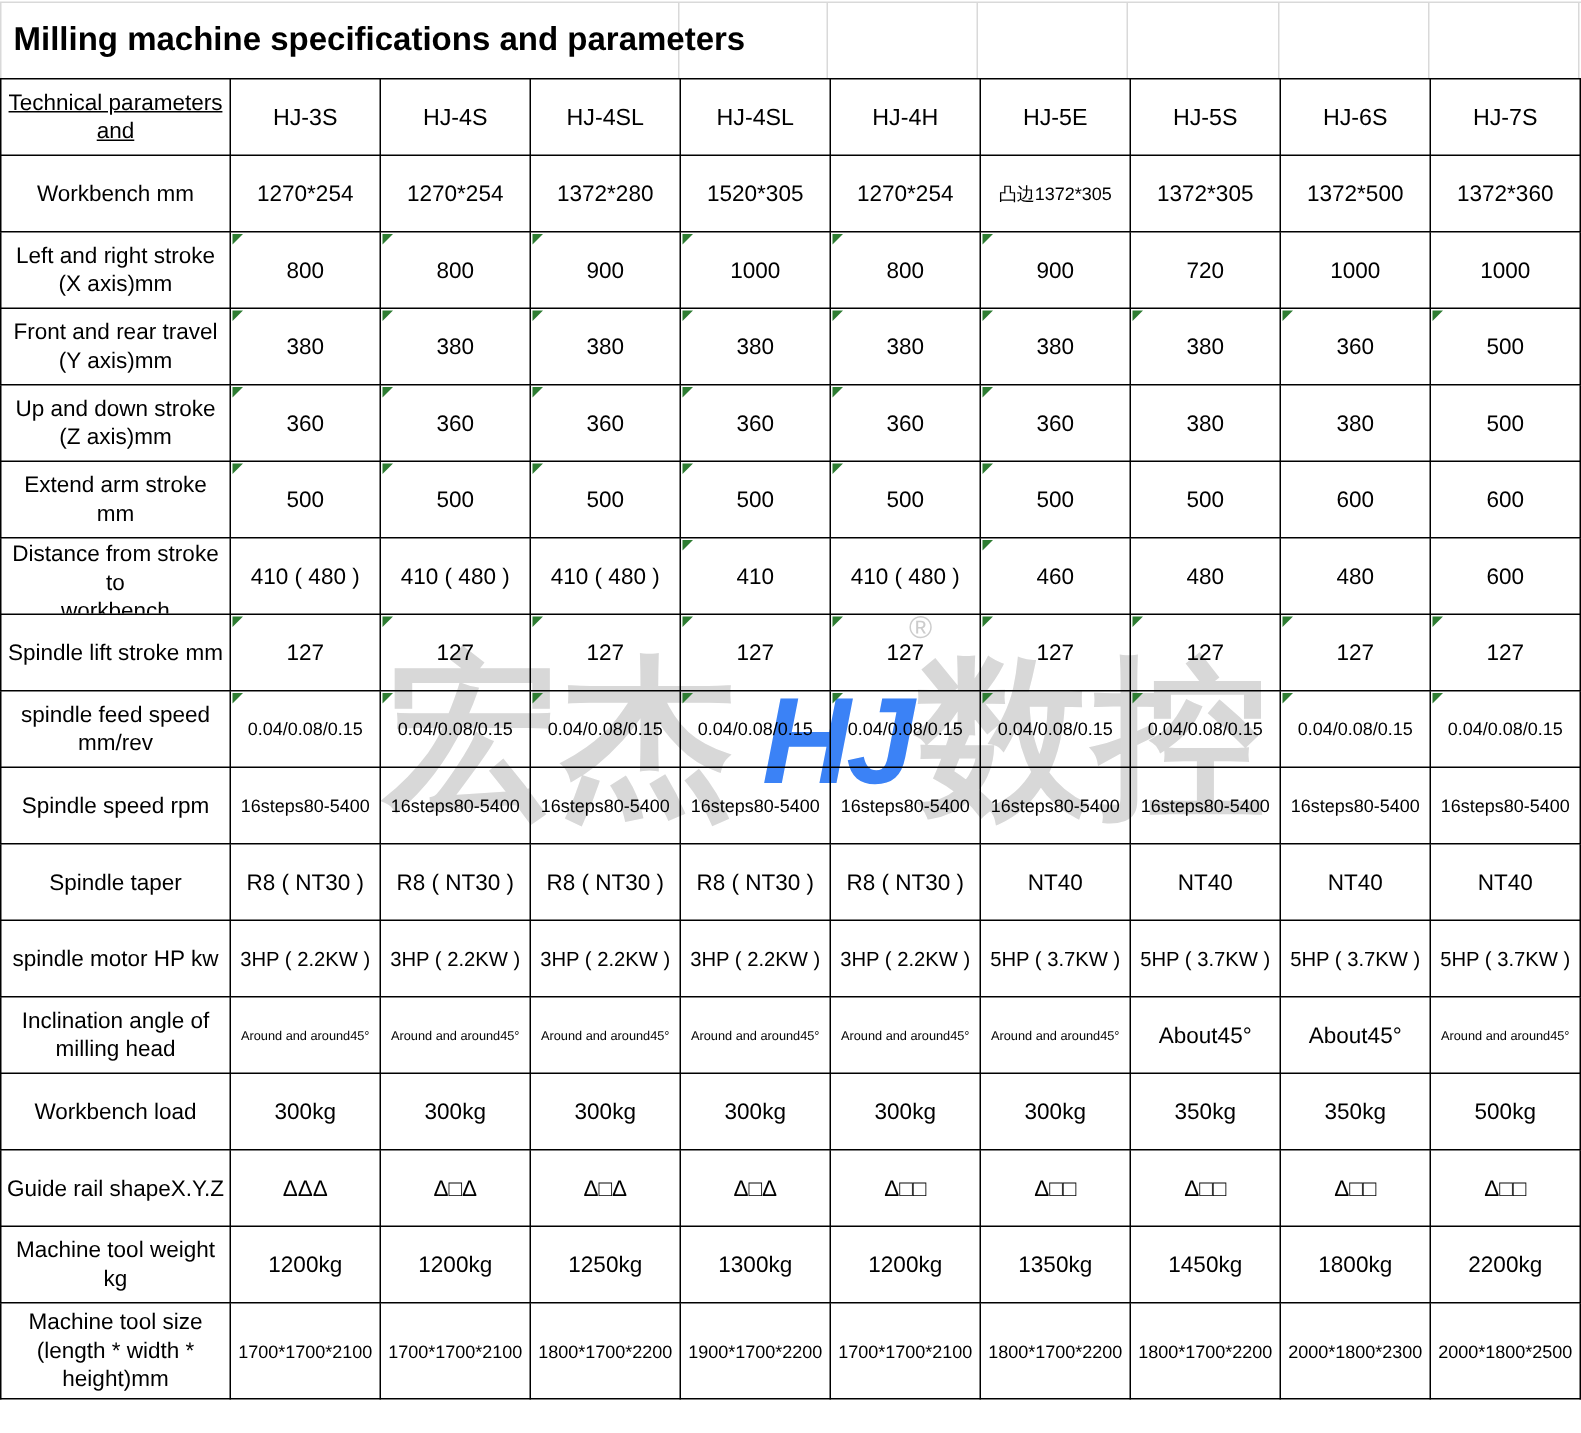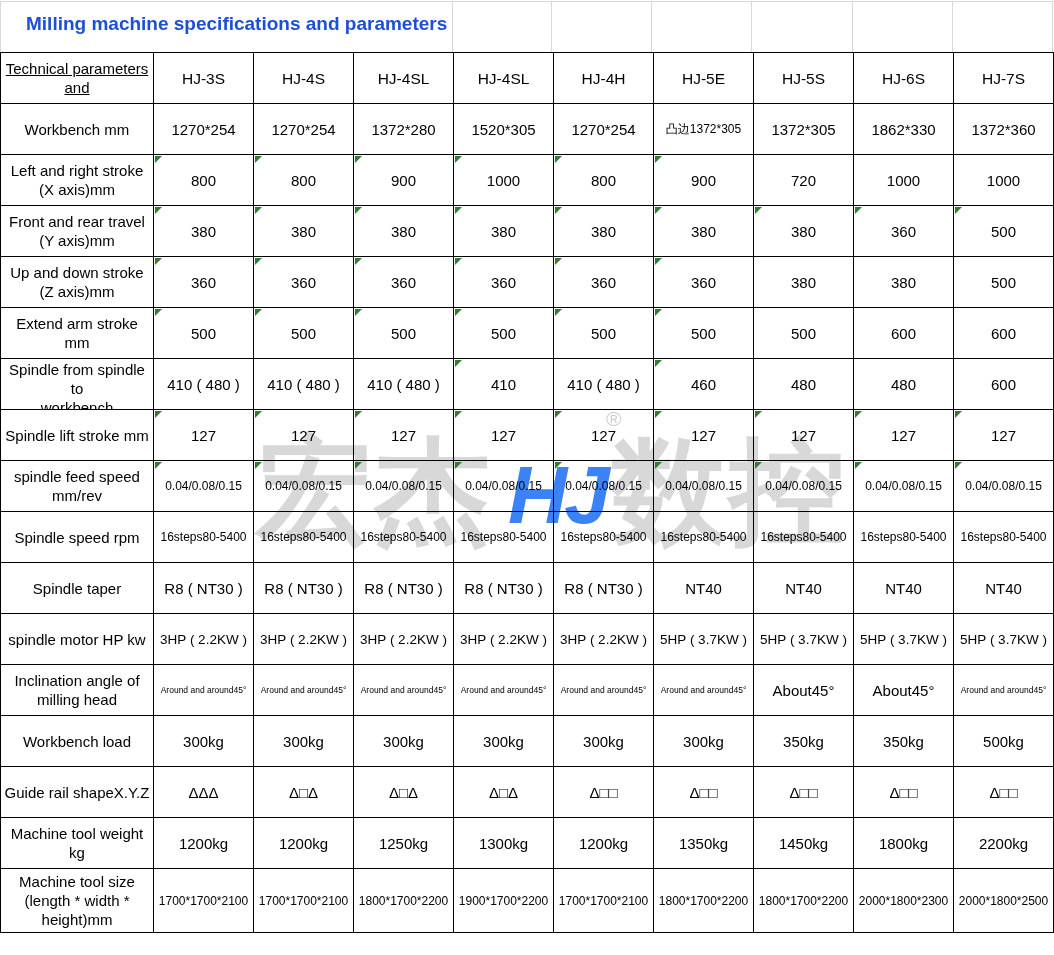--- a/index.html
+++ b/index.html
@@ -2,21 +2,21 @@
 <html><head>
 <meta charset="utf-8">
 <style>
   html,body{margin:0;padding:0;background:#fff;}
   #stage{position:relative;width:1054px;height:955px;background:#ffffff;overflow:hidden;
          font-family:"Liberation Sans","DejaVu Sans",sans-serif;color:#000;}
   
   .vline{position:absolute;top:2px;width:1px;height:50px;background:#d9d9d9;}
   .hline{position:absolute;left:0;top:1px;width:1054px;height:1px;background:#d9d9d9;}
   
-  #title{position:absolute;left:26px;top:13px;font-size:19px;font-weight:bold;color:#1d4ed8;}
+  #title{position:absolute;left:9px;top:13px;font-size:22px;font-weight:bold;color:#000000;}
   
   #watermark{position:absolute;left:256px;top:436px;display:flex;align-items:flex-start;
              color:#d8d8d8;font-weight:bold;pointer-events:none;white-space:nowrap;}
   .wm-cjk{font-size:116px;line-height:128px;letter-spacing:2px;font-family:Liberation Mono, monospace;text-align:center;}
   .wm-logo{font-size:82px;line-height:118px;margin:0 4px 0 16px;font-style:italic;letter-spacing:-3px;color:#3b82f6;}
   .wm-reg{position:absolute;left:350px;top:-28px;font-size:21px;line-height:21px;color:#cccccc;font-weight:normal;}
   
   #spec-table{position:absolute;left:0;top:52px;width:1052px;border-collapse:collapse;table-layout:fixed;background:transparent;}
   #spec-table td,#spec-table th{border:1px solid #000;text-align:center;vertical-align:middle;
        position:relative;padding:0 1px;overflow:hidden;font-weight:normal;}
@@ -89,21 +89,21 @@
     <tbody id="table-body">
         <tr>
           <td class="lbl">Workbench mm</td>
           <td class="fz-n"><span>1270*254</span></td>
           <td class="fz-n"><span>1270*254</span></td>
           <td class="fz-n"><span>1372*280</span></td>
           <td class="fz-n"><span>1520*305</span></td>
           <td class="fz-n"><span>1270*254</span></td>
           <td class="fz-s"><span>凸边1372*305</span></td>
           <td class="fz-n"><span>1372*305</span></td>
-          <td class="fz-n"><span>1862*330</span></td>
+          <td class="fz-n"><span>1372*500</span></td>
           <td class="fz-n"><span>1372*360</span></td>
         </tr>
         <tr>
           <td class="lbl">Left and right stroke (X axis)mm</td>
           <td class="fz-n"><span>800</span><span class="tri"></span></td>
           <td class="fz-n"><span>800</span><span class="tri"></span></td>
           <td class="fz-n"><span>900</span><span class="tri"></span></td>
           <td class="fz-n"><span>1000</span><span class="tri"></span></td>
           <td class="fz-n"><span>800</span><span class="tri"></span></td>
           <td class="fz-n"><span>900</span><span class="tri"></span></td>
@@ -143,21 +143,21 @@
           <td class="fz-n"><span>500</span><span class="tri"></span></td>
           <td class="fz-n"><span>500</span><span class="tri"></span></td>
           <td class="fz-n"><span>500</span><span class="tri"></span></td>
           <td class="fz-n"><span>500</span></td>
           <td class="fz-n"><span>600</span></td>
           <td class="fz-n"><span>600</span></td>
         </tr>
         <tr>
           <td class="lbl">
             <div class="clipwrap">
-              <div>Spindle from spindle to</div>
+              <div>Distance from stroke to</div>
               <div>workbench</div>
             </div>
           </td>
           <td class="fz-n"><span>410 ( 480 )</span></td>
           <td class="fz-n"><span>410 ( 480 )</span></td>
           <td class="fz-n"><span>410 ( 480 )</span></td>
           <td class="fz-n"><span>410</span><span class="tri"></span></td>
           <td class="fz-n"><span>410 ( 480 )</span></td>
           <td class="fz-n"><span>460</span><span class="tri"></span></td>
           <td class="fz-n"><span>480</span></td>

